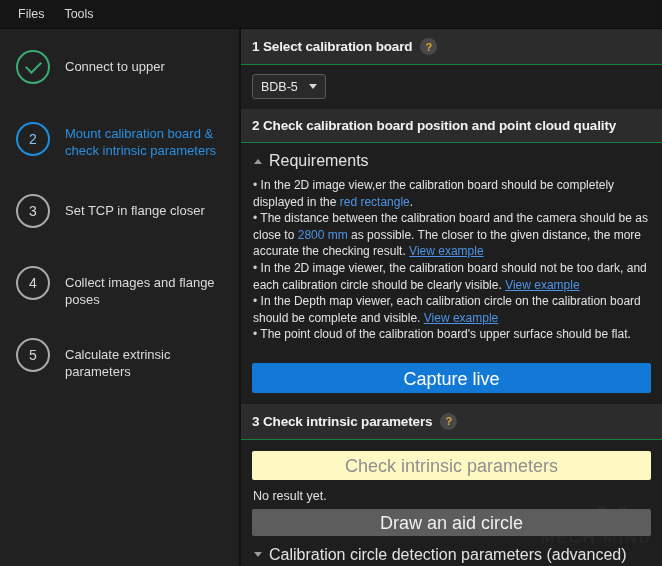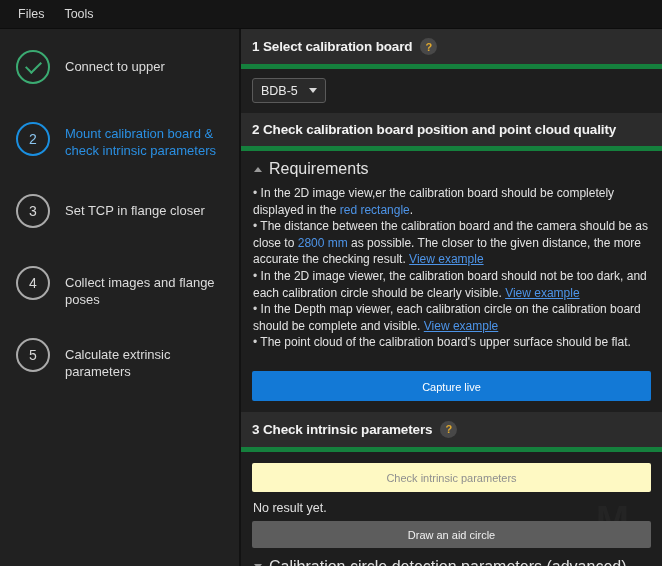--- a/index.html
+++ b/index.html
@@ -112,21 +112,21 @@
     background: #1e1e1e;
     overflow: hidden;
     position: relative;
   }
   .sect-header {
     background: #2c2c2c;
     padding: 9px 12px 9px 11px;
     display: flex;
     align-items: center;
     gap: 8px;
-    border-bottom: 5px solid #15803d;
+    border-bottom: 1px solid #15803d;
   }
   .sect-header .title {
     font-size: 13.5px;
     font-weight: bold;
     color: #f2f2f2;
     letter-spacing: -0.15px;
   }
   .help {
     width: 17px;
     height: 17px;
@@ -203,21 +203,21 @@
   .reqs p { margin: 0 0 0 0; text-indent: 0; }
   .bullet { color: #cfcfcf; }
   .hl { color: #4d94e8; }
   .lnk { color: #4d94e8; text-decoration: underline; cursor: pointer; }
 
   .btn {
     display: block;
     width: calc(100% - 22px);
     margin: 0 11px;
     text-align: center;
-    font-size: 11px;
+    font-size: 18px;
     border: none;
     border-radius: 2px;
     box-sizing: border-box;
     cursor: pointer;
     font-family: "Liberation Sans", sans-serif;
   }
   .btn-primary {
     background: #1379d6;
     color: #ffffff;
     height: 30px;

